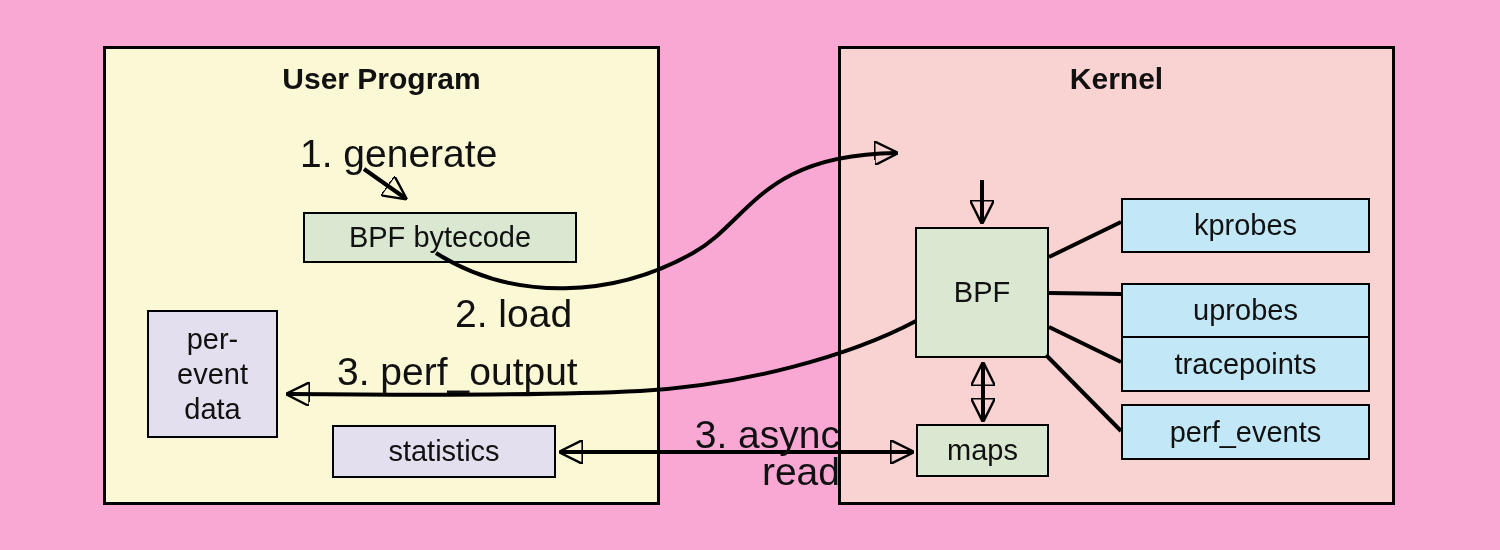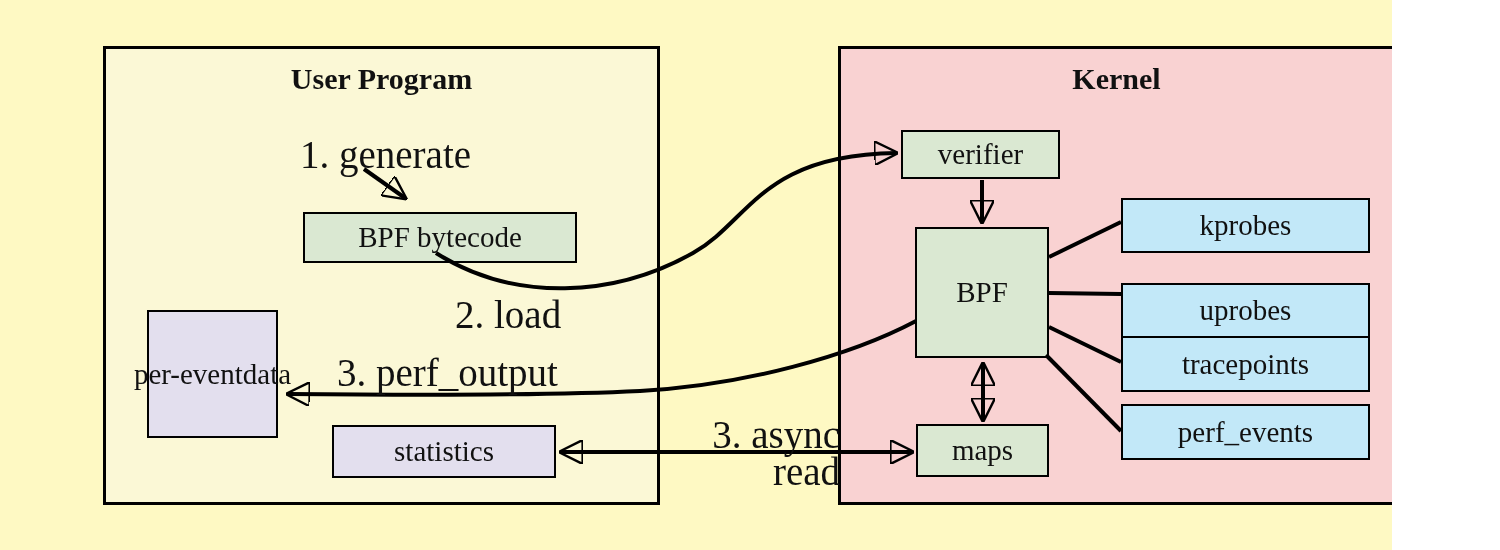--- a/index.html
+++ b/index.html
@@ -3,25 +3,24 @@
 <meta charset="utf-8">
 <style>
   html, body {
     margin: 0;
     padding: 0;
     background: #ffffff;
     font-family: "Liberation Sans", sans-serif;
   }
   #canvas {
     position: relative;
-    width: 1392px;
+    width: 1500px;
     height: 550px;
-    background: #fef9c3;
+    background: #f9a8d4;
     overflow: hidden;
-    font-family: Liberation Serif, serif;
   }
   .region {
     position: absolute;
     border: 3px solid #000;
     box-sizing: border-box;
     z-index: 1;
   }
   .region.yellow { background: #FBF8D6; }
   .region.pink   { background: #F9D2D2; }
   .region-title {
@@ -40,21 +39,21 @@
     border: 2.5px solid #000;
     box-sizing: border-box;
     font-size: 29px;
     color: #111;
     z-index: 2;
     text-align: center;
   }
   .node.green  { background: #DAE8D2; }
   .node.blue   { background: #C2E8F8; }
   .node.purple { background: #E3DFEE; }
-  .node.multiline { flex-direction: row; line-height: 35px; }
+  .node.multiline { flex-direction: column; line-height: 35px; }
   .edge-label {
     position: absolute;
     font-size: 39px;
     color: #111;
     z-index: 4;
     white-space: nowrap;
   }
   .edge-label.centered { text-align: right; white-space: normal; line-height: 37px; }
   #arrows {
     position: absolute;
@@ -79,21 +78,20 @@
   <div class="node green" style="left:303px; top:201px; width:274px; height:51px;margin-top:11px;">BPF bytecode</div>
 
   <div class="node purple multiline" style="left:147px; top:310px; width:131px; height:128px;">
     <span>per-</span>
     <span>event</span>
     <span>data</span>
   </div>
 
   <div class="node purple" style="left:332px; top:425px; width:224px; height:53px;">statistics</div>
 
-  <div class="node green" style="left:901px; top:130px; width:159px; height:49px;">verifier</div>
   <div class="node green" style="left:915px; top:227px; width:134px; height:131px;">BPF</div>
   <div class="node green" style="left:916px; top:424px; width:133px; height:53px;">maps</div>
 
   <div class="node blue" style="left:1121px; top:198px; width:249px; height:55px;">kprobes</div>
   <div class="node blue" style="left:1121px; top:267px; width:249px; height:55px;margin-top:16px;">uprobes</div>
   <div class="node blue" style="left:1121px; top:336px; width:249px; height:56px;">tracepoints</div>
   <div class="node blue" style="left:1121px; top:404px; width:249px; height:56px;text-align:center;">perf_events</div>
 
   <div class="edge-label" style="left:300px; top:132px;">1. generate</div>
   <div class="edge-label" style="left:455px; top:292px;">2. load</div>

